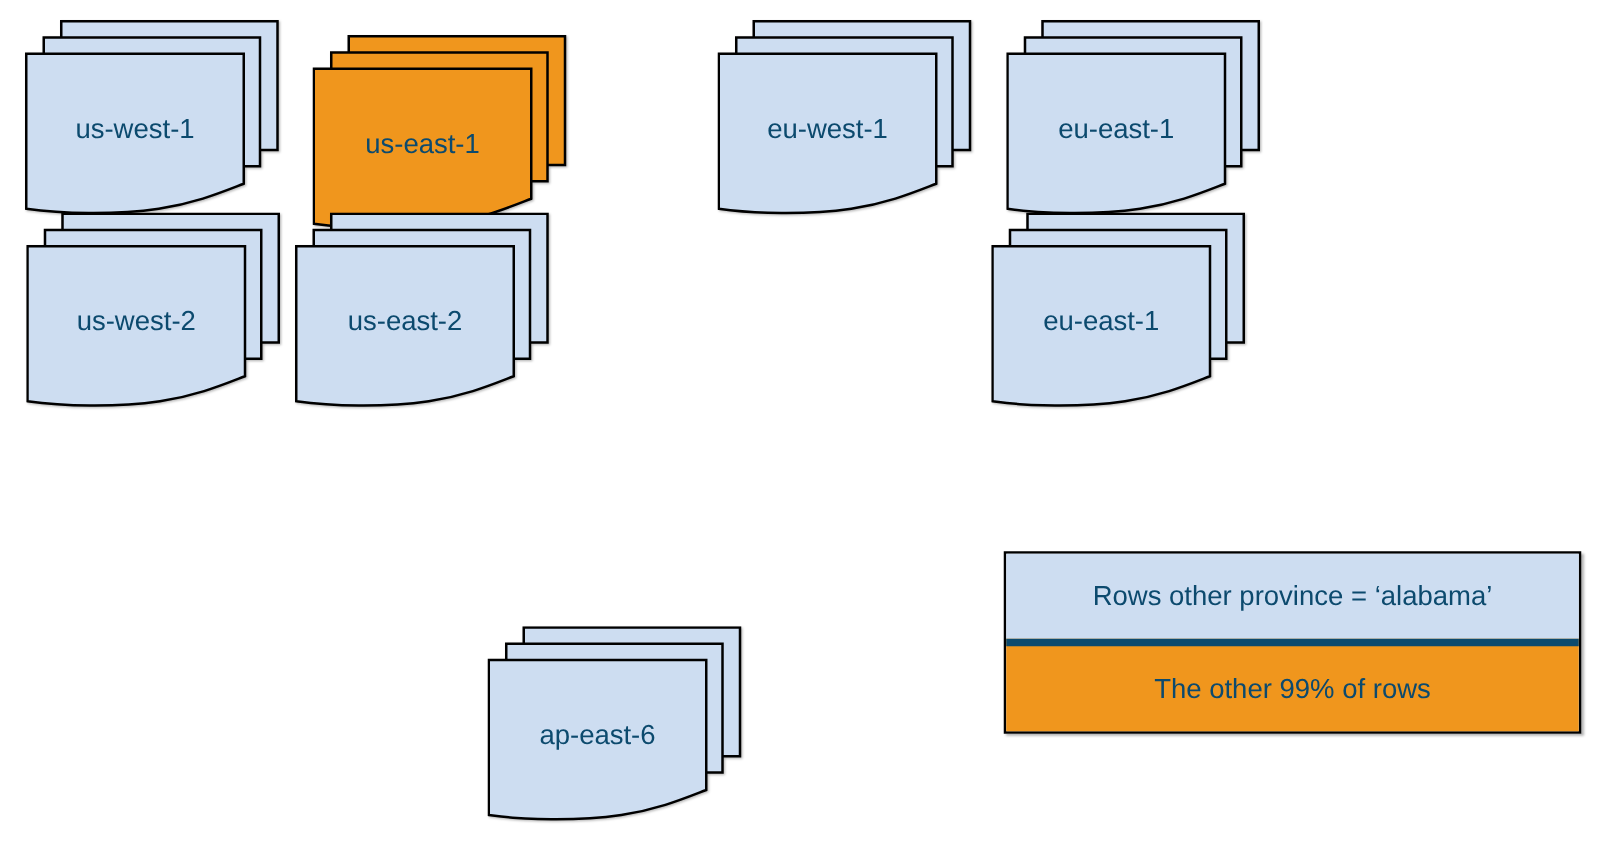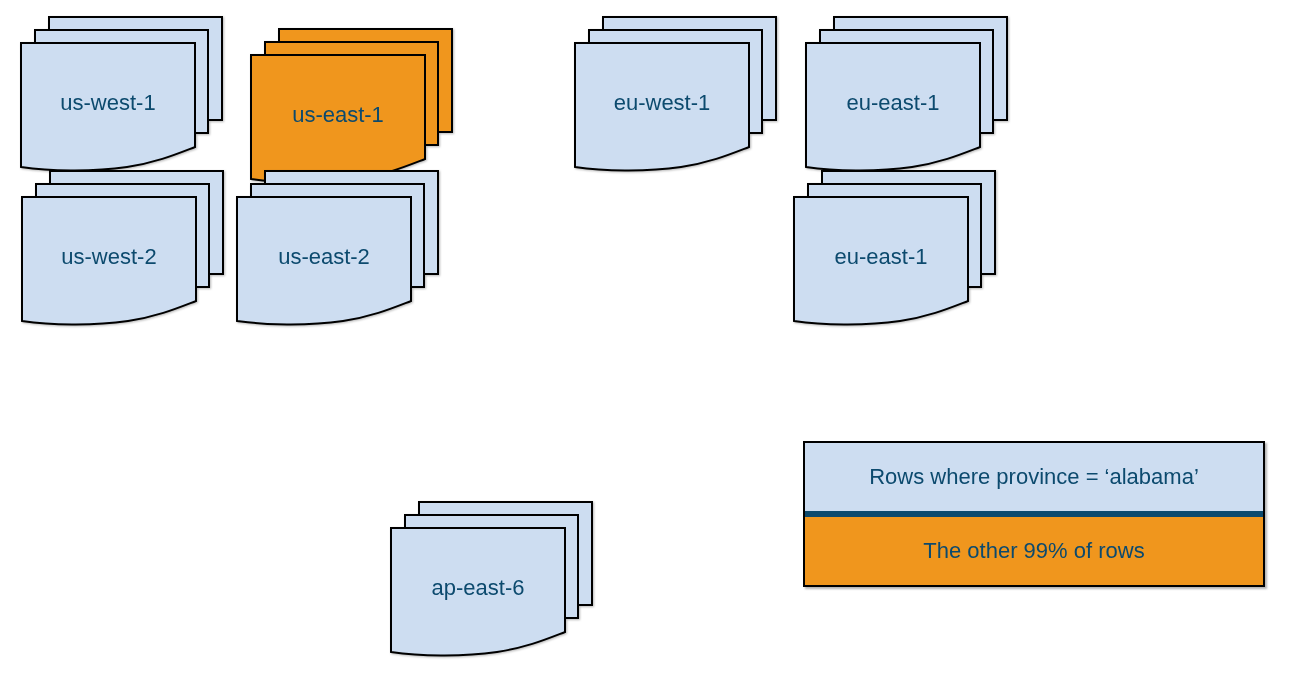--- a/index.html
+++ b/index.html
@@ -119,20 +119,20 @@
     <svg width="204" height="160" viewBox="0 0 204 160">
       <rect class="page" x="29" y="1" width="173" height="103" fill="#cdddf1"></rect>
       <rect class="page" x="15" y="14" width="173" height="103" fill="#cdddf1"></rect>
       <path class="page" d="M 1 27 L 175 27 L 175 131 C 158 137.5 137 146.5 107 151 C 71 156.2 29 155 1 151 Z" fill="#cdddf1"></path>
     </svg>
     <div class="stack-label">ap-east-6</div>
   </div>
 
   <div class="legend">
     <div class="legend-row bg-blue">
-      <span>Rows where province = ‘alabama’</span>
+      <span>Rows other province = ‘alabama’</span>
     </div>
     <div class="legend-row bg-orange">
       <span>The other 99% of rows</span>
     </div>
   </div>
 
 </div>
 
 </body></html>

